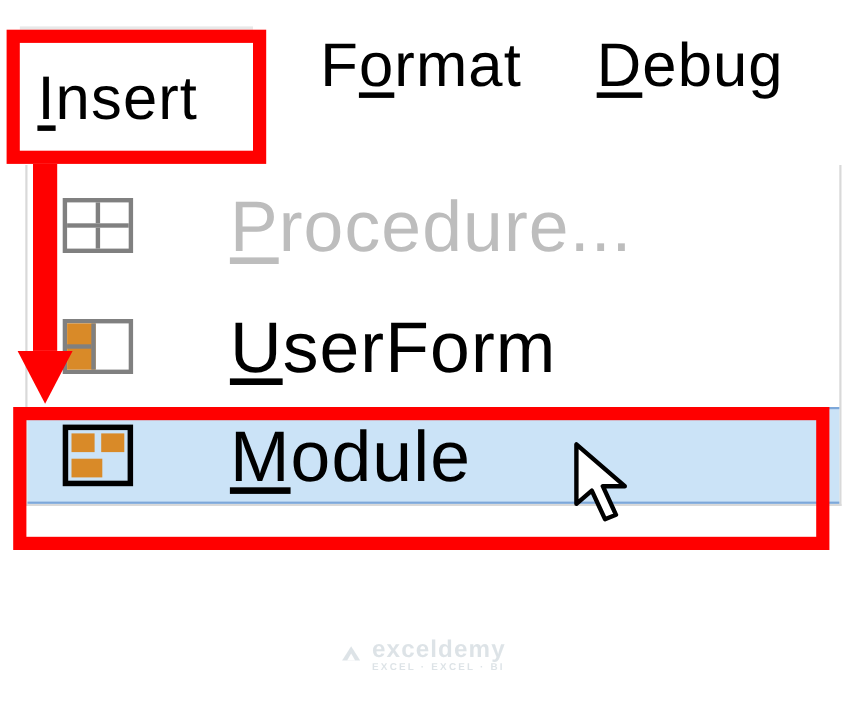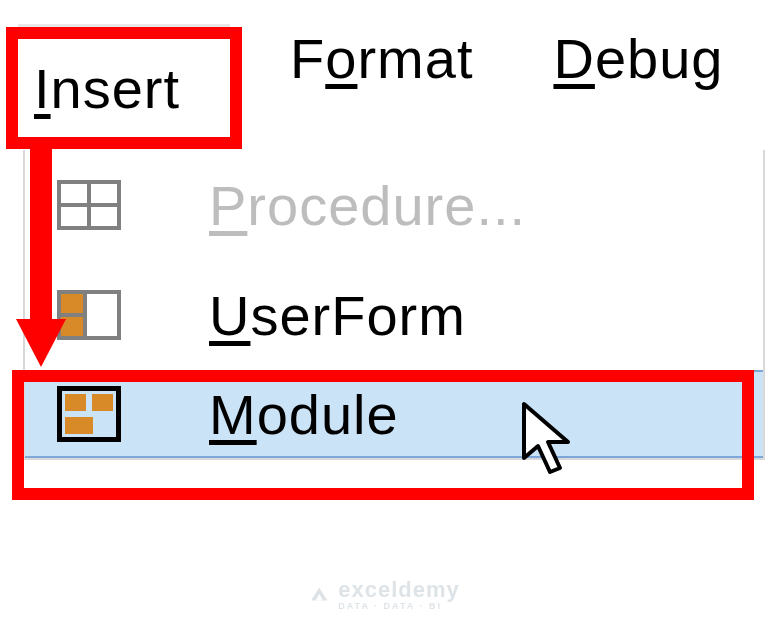--- a/index.html
+++ b/index.html
@@ -16,22 +16,22 @@
     position: absolute;
     top: 0; left: 0;
     width: 768px; height: 639px;
     background: #fff;
   }
 
   
   .menubar {
     display: flex;
     align-items: center;
-    gap: 24px;
-    padding: 10px 0 0 0;
+    gap: 12px;
+    padding: 10px 0 0 13px;
   }
   .menu-label {
     font-size: 56px;
     color: #000;
     padding: 16px 28px;
     letter-spacing: 1px;
   }
   .ul { text-decoration: underline; text-underline-offset: 6px; }
 
   
@@ -89,21 +89,21 @@
     align-items: center;
     height: 110px;
     position: relative;
   }
   .dd-gutter {
     width: 128px;
     height: 100%;
     display: flex; align-items:center; justify-content:center;
   }
   .dd-label {
-    font-size: 56px;
+    font-size: 65px;
     color: #000;
     padding-left: 56px;
     letter-spacing: 1px;
   }
   .dd-label.disabled { color: #bdbdbd; }
 
   
   .dd-item.selected {
     background: #cbe3f7;
     border-top: 2px solid #7da7d9;
@@ -276,17 +276,17 @@
     <polygon points="4,4 4,58 18,46 30,72 40,68 28,42 48,42" fill="#fff" stroke="#000" stroke-width="4" stroke-linejoin="round"></polygon>
   </svg>
 
   <div class="watermark">
     <svg width="22" height="22" viewBox="0 0 24 24">
       <polygon points="3,19 12,5 21,19" fill="#c8d2d8"></polygon>
       <polygon points="8,19 12,12 16,19" fill="#fff"></polygon>
     </svg>
     <div>
       <span>exceldemy</span>
-      <span class="sub">DATA · DATA · BI</span>
+      <span class="sub">EXCEL · EXCEL · BI</span>
     </div>
   </div>
 
 </div>
 
 </body></html>

